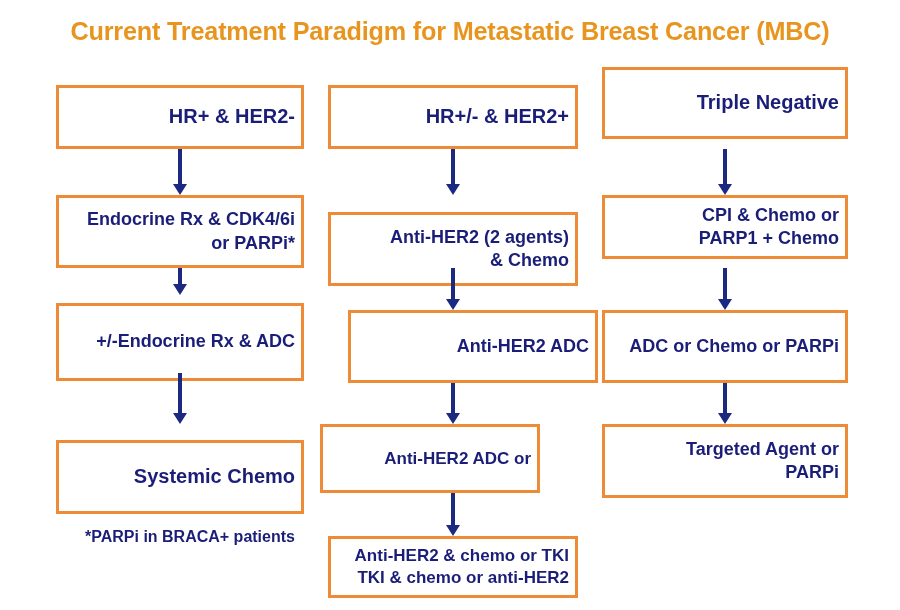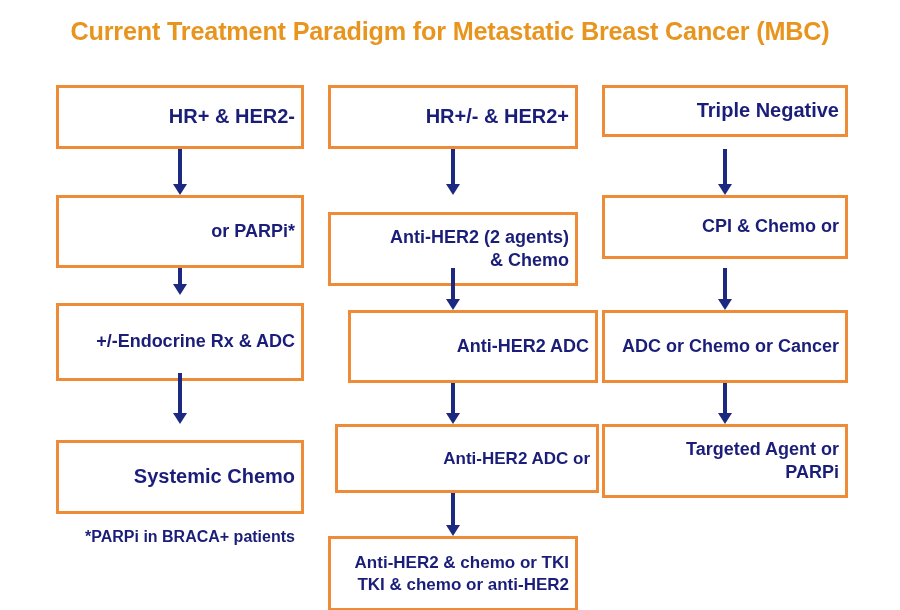--- a/index.html
+++ b/index.html
@@ -114,20 +114,21 @@
     </span>
   </div>
 
   <div class="arrow" style="left:172px; top:149px; height:46px;">
     <span class="shaft" style="height:35px;"></span>
     <span class="head" style="top:35px;"></span>
   </div>
 
   <div class="node fs-body" style="left:56px; top:195px; width:248px; height:73px;">
     <span class="lbl">
+      <span class="ln">Endocrine Rx &amp; CDK4/6i</span>
       <span class="ln">or PARPi*</span>
     </span>
   </div>
 
   <div class="arrow" style="left:172px; top:268px; height:27px;">
     <span class="shaft" style="height:17px;"></span>
     <span class="head" style="top:16px;"></span>
   </div>
 
   <div class="node fs-body" style="left:56px; top:295px; width:248px; height:78px;margin-top:8px;">
@@ -176,63 +177,64 @@
     <span class="lbl">
       <span class="ln">Anti-HER2 ADC</span>
     </span>
   </div>
 
   <div class="arrow" style="left:445px; top:383px; height:41px;">
     <span class="shaft" style="height:30px;"></span>
     <span class="head" style="top:30px;"></span>
   </div>
 
-  <div class="node fs-body2" style="left:320px; top:424px; width:264px; height:69px;margin-left:15px;">
+  <div class="node fs-body2" style="left:320px; top:424px; width:220px; height:69px;">
     <span class="lbl">
       <span class="ln">Anti-HER2 ADC or</span>
     </span>
   </div>
 
   <div class="arrow" style="left:445px; top:493px; height:43px;">
     <span class="shaft" style="height:32px;"></span>
     <span class="head" style="top:32px;"></span>
   </div>
 
-  <div class="node fs-body2" style="left:328px; top:536px; width:250px; height:75px;">
+  <div class="node fs-body2" style="left:328px; top:536px; width:250px; height:62px;">
     <span class="lbl">
       <span class="ln">Anti-HER2 &amp; chemo or TKI</span>
       <span class="ln">TKI &amp; chemo or anti-HER2</span>
     </span>
   </div>
 
-  <div class="node fs-head" style="left:602px; top:85px; width:246px; height:52px;">
+  <div class="node fs-head" style="left:602px; top:67px; width:246px; height:72px;">
     <span class="lbl">
       <span class="ln">Triple Negative</span>
     </span>
   </div>
 
   <div class="arrow" style="left:717px; top:149px; height:46px;">
     <span class="shaft" style="height:35px;"></span>
     <span class="head" style="top:35px;"></span>
   </div>
 
   <div class="node fs-body" style="left:602px; top:195px; width:246px; height:64px;">
     <span class="lbl">
       <span class="ln">CPI &amp; Chemo or</span>
+      <span class="ln">PARP1 + Chemo</span>
     </span>
   </div>
 
   <div class="arrow" style="left:717px; top:268px; height:42px;">
     <span class="shaft" style="height:31px;"></span>
     <span class="head" style="top:31px;"></span>
   </div>
 
   <div class="node fs-body" style="left:602px; top:310px; width:246px; height:73px;">
     <span class="lbl">
-      <span class="ln">ADC or Chemo or Cancer</span>
+      <span class="ln">ADC or Chemo or PARPi</span>
     </span>
   </div>
 
   <div class="arrow" style="left:717px; top:383px; height:41px;">
     <span class="shaft" style="height:30px;"></span>
     <span class="head" style="top:30px;"></span>
   </div>
 
   <div class="node fs-body" style="left:602px; top:424px; width:246px; height:74px;">
     <span class="lbl">

